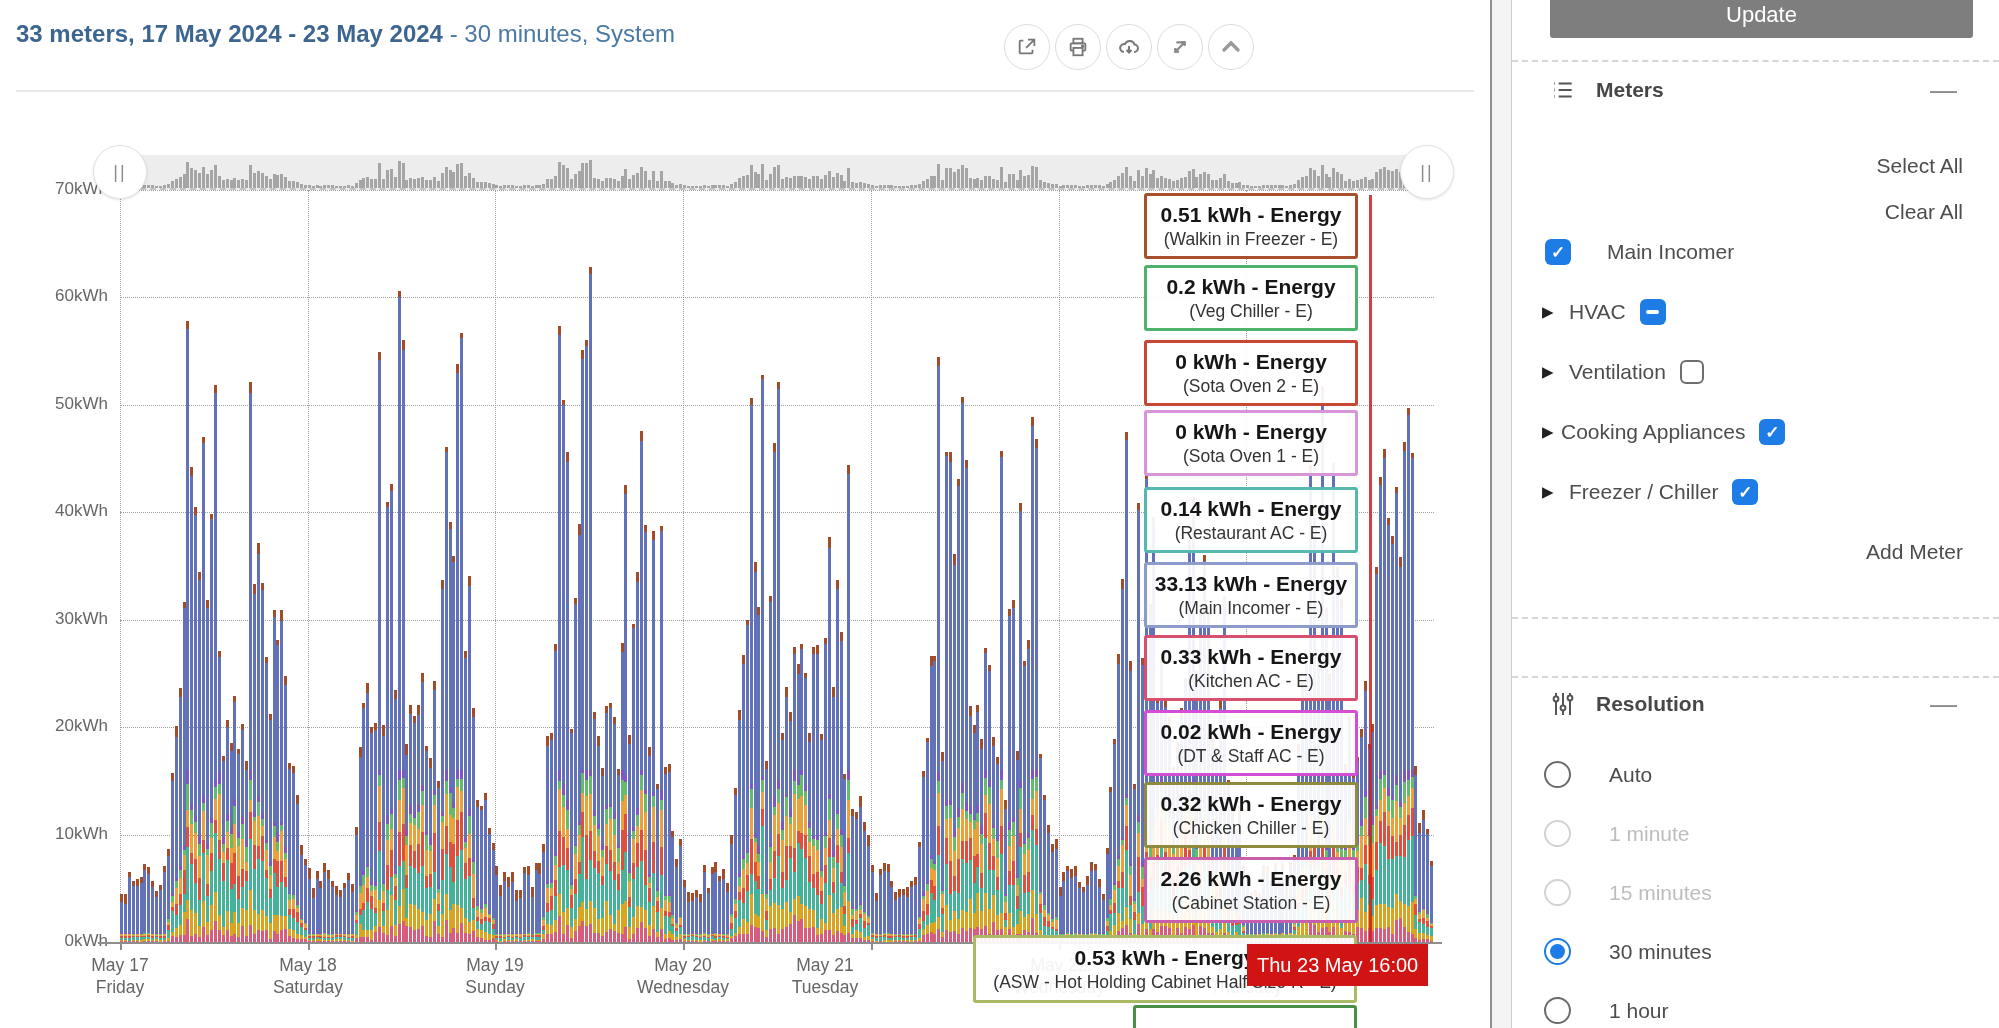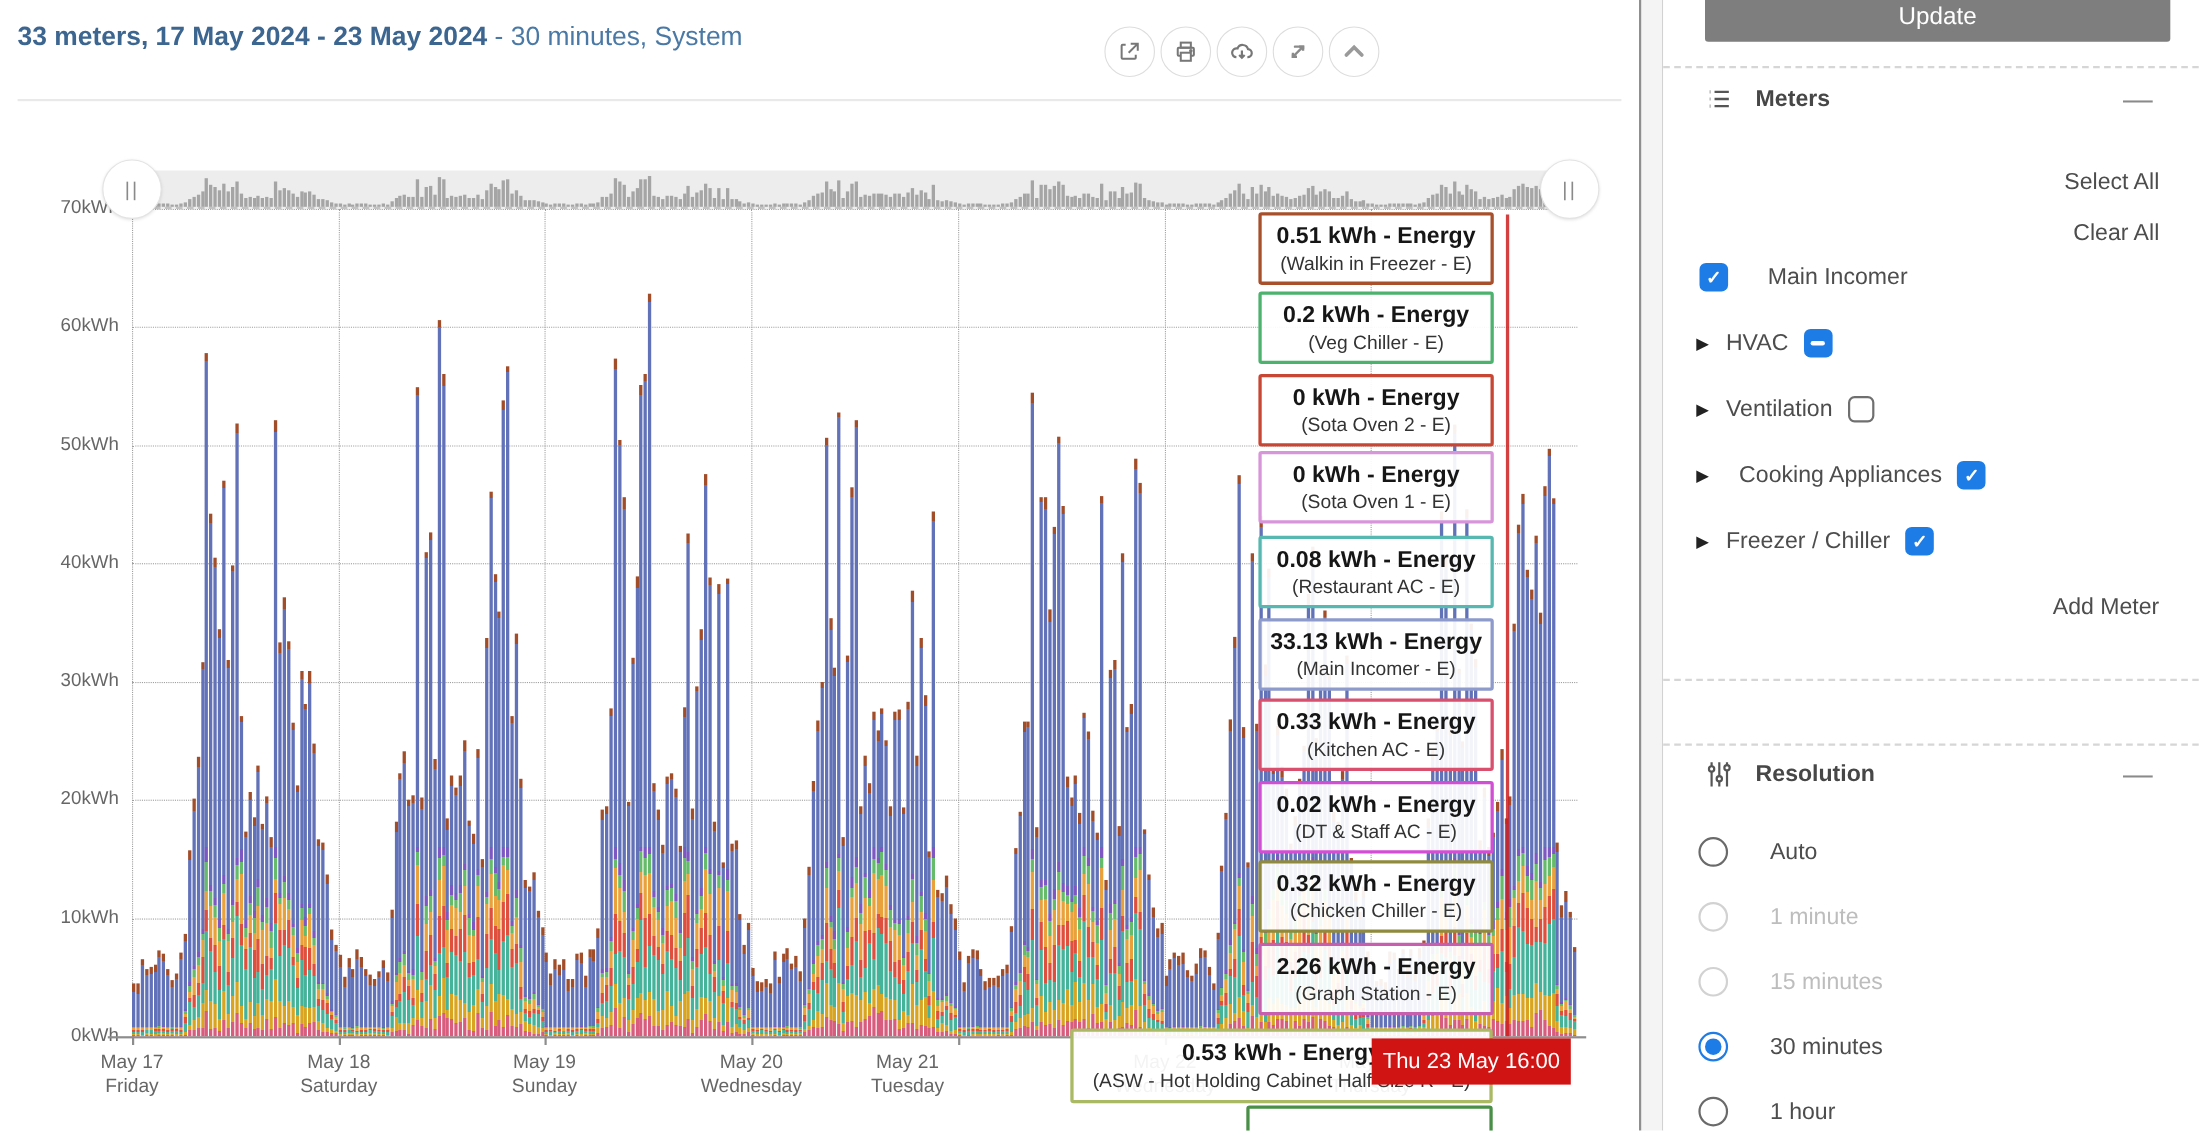--- a/index.html
+++ b/index.html
@@ -870,42 +870,42 @@
       </div>
       <div class="tip" style="left:1144px;top:340px;width:214px;height:66px;border-color:#c74634;">
         <div class="v">0 kWh - Energy</div>
         <div class="m">(Sota Oven 2 - E)</div>
       </div>
       <div class="tip" style="left:1144px;top:410px;width:214px;height:66px;border-color:#d795da;">
         <div class="v">0 kWh - Energy</div>
         <div class="m">(Sota Oven 1 - E)</div>
       </div>
       <div class="tip" style="left:1144px;top:487px;width:214px;height:66px;border-color:#56b8b0;">
-        <div class="v">0.08 kWh - Energy</div>
+        <div class="v">0.14 kWh - Energy</div>
         <div class="m">(Restaurant AC - E)</div>
       </div>
       <div class="tip" style="left:1144px;top:562px;width:214px;height:66px;border-color:#8d9bcc;">
         <div class="v">33.13 kWh - Energy</div>
         <div class="m">(Main Incomer - E)</div>
       </div>
       <div class="tip" style="left:1144px;top:635px;width:214px;height:66px;border-color:#d94f6e;">
         <div class="v">0.33 kWh - Energy</div>
         <div class="m">(Kitchen AC - E)</div>
       </div>
       <div class="tip" style="left:1144px;top:710px;width:214px;height:66px;border-color:#d24ed4;">
         <div class="v">0.02 kWh - Energy</div>
         <div class="m">(DT &amp; Staff AC - E)</div>
       </div>
       <div class="tip" style="left:1144px;top:782px;width:214px;height:66px;border-color:#8f8a3e;">
         <div class="v">0.32 kWh - Energy</div>
         <div class="m">(Chicken Chiller - E)</div>
       </div>
       <div class="tip" style="left:1144px;top:857px;width:214px;height:66px;border-color:#c75fae;">
         <div class="v">2.26 kWh - Energy</div>
-        <div class="m">(Graph Station - E)</div>
+        <div class="m">(Cabinet Station - E)</div>
       </div>
       <div class="tip" style="left:973px;top:935px;width:384px;height:68px;border-color:#a9b964;">
         <div class="v">0.53 kWh - Energy</div>
         <div class="m">(ASW - Hot Holding Cabinet Half Size R - E)</div>
       </div>
       <div class="tip" style="left:1133px;top:1005px;width:224px;height:70px;border-color:#4a8f47;">
         <div class="v">0 kWh - Energy</div>
       </div>
     </div>
   <div class="time-flag" style="left:1247px;top:944px;height:42px;">Thu 23 May 16:00</div>
@@ -941,21 +941,21 @@
             <i></i>
           </span>
         </div>
         <div class="m-row" style="top:342px;">
           <span class="arrow">▶</span>
           <span style="margin-left: 12px;">Ventilation</span>
           <span class="cb off" style="margin-left: 14px;"></span>
         </div>
         <div class="m-row" style="top:402px;">
           <span class="arrow">▶</span>
-          <span style="margin-left: 24px;">Cooking Appliances</span>
+          <span style="margin-left: 4px;">Cooking Appliances</span>
           <span class="cb on" style="margin-left: 14px;">✓</span>
         </div>
         <div class="m-row" style="top:462px;">
           <span class="arrow">▶</span>
           <span style="margin-left: 12px;">Freezer / Chiller</span>
           <span class="cb on" style="margin-left: 14px;">✓</span>
         </div>
       </div>
 
     <div class="link-right" style="top:540px;">Add Meter</div>

